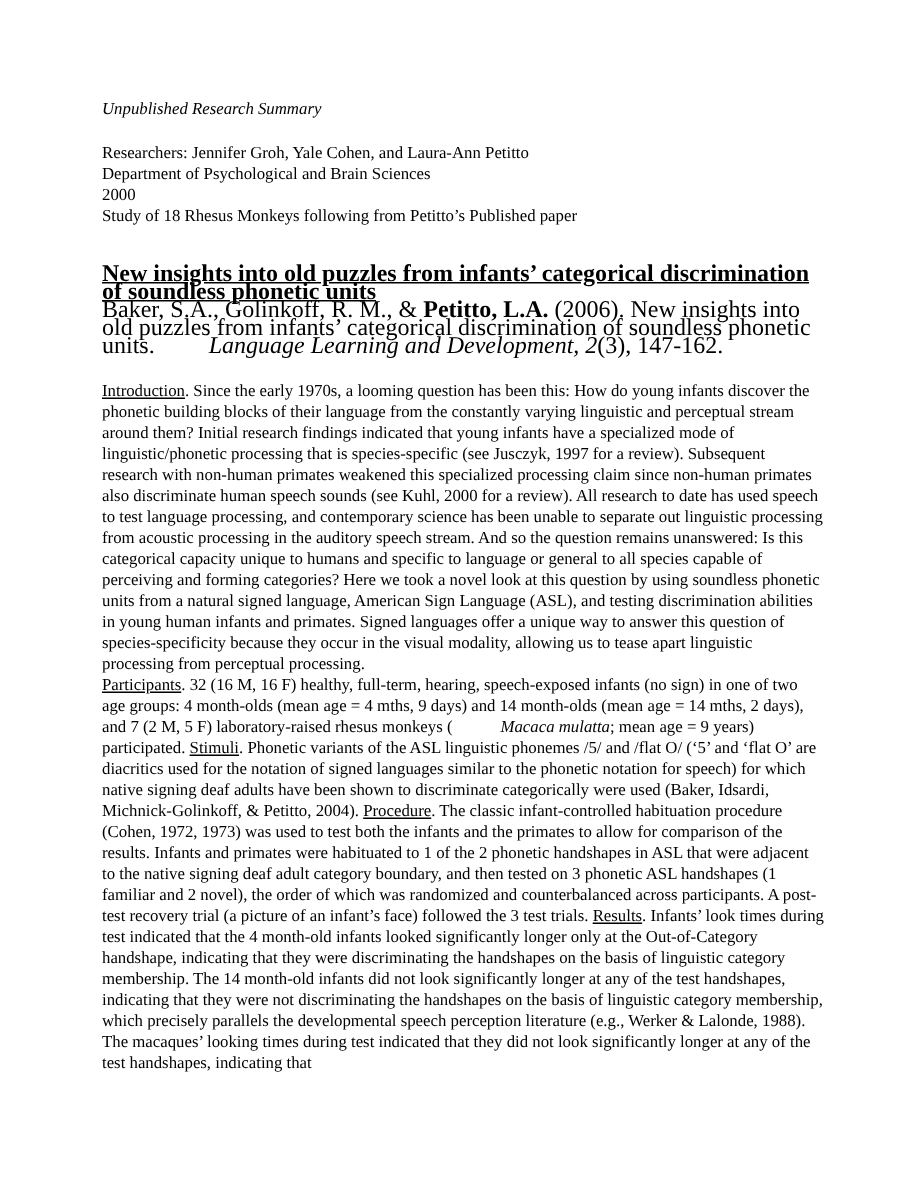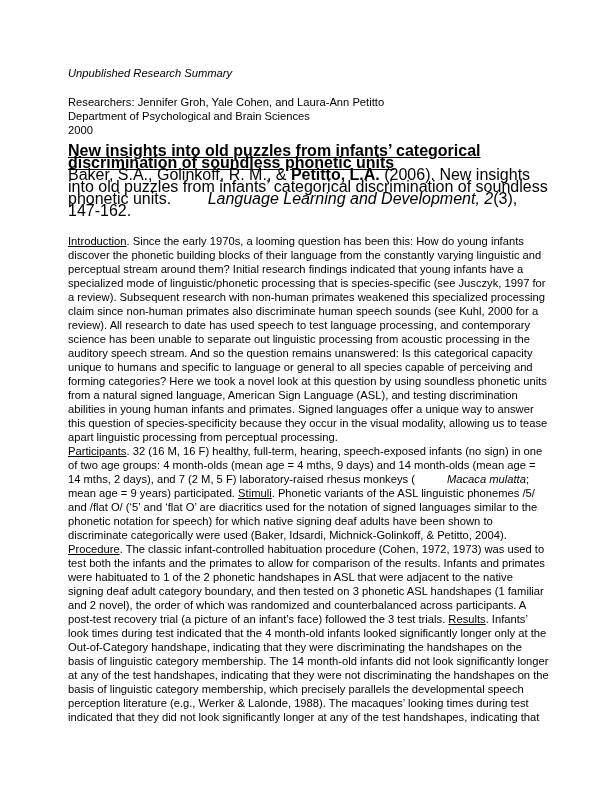--- a/index.html
+++ b/index.html
@@ -7,32 +7,32 @@
     padding: 0;
     background: #ffffff;
   }
   .page {
     position: relative;
     width: 612px;
     height: 792px;
     background: #ffffff;
     box-sizing: border-box;
     padding: 66px 62px 0 68px;
-    font-family: Liberation Sans, sans-serif;
+    font-family: Liberation Serif, serif;
     font-size: 11.2px;
     line-height: 14px;
     color: #000000;
     overflow: hidden;
   }
   .doc-title {
     font-style: italic;
     margin: 0 0 15px 0;
   }
   .header-block {
-    margin: 0 0 8px 0;
+    margin: 0 0 26px 0;
   }
   .header-line {
     margin: 0;
   }
   .citation-block {
     font-size: 16px;
     line-height: 12px;
     margin: 0 0 17px 0;
   }
   .citation-title {
@@ -56,20 +56,21 @@
 <body>
 
 <div class="page">
 
   <div class="doc-title">Unpublished Research Summary</div>
 
   <div class="header-block">
     <div class="header-line">Researchers: Jennifer Groh, Yale Cohen, and Laura-Ann Petitto</div>
     <div class="header-line">Department of Psychological and Brain Sciences</div>
     <div class="header-line">2000</div>
+    <div class="header-line">Study of 18 Rhesus Monkeys following from Petitto’s Published paper</div>
   </div>
 
   <div class="citation-block">
     <div class="citation-title">New insights into old puzzles from infants’ categorical discrimination of soundless phonetic units</div>
     <div class="citation-body"><span class="seg-normal">Baker, S.A., Golinkoff, R. M., &amp; </span><span class="seg-bold">Petitto, L.A.</span><span class="seg-normal"> (2006). New insights into old puzzles from infants’ categorical discrimination of soundless phonetic units. </span><span class="seg-italic">Language Learning and Development, 2</span><span class="seg-normal">(3), 147-162.</span></div>
   </div>
 
   <div class="body-text">
     <p class="para"><span class="seg-underline">Introduction</span><span class="seg-normal">.  Since the early 1970s, a looming question has been this: How do young infants discover the phonetic building blocks of their language from the constantly varying linguistic and perceptual stream around them?  Initial research findings indicated that young infants have a specialized mode of linguistic/phonetic processing that is species-specific (see Jusczyk, 1997 for a review).  Subsequent research with non-human primates weakened this specialized processing claim since non-human primates also discriminate human speech sounds (see Kuhl, 2000 for a review). All research to date has used speech to test language processing, and contemporary science has been unable to separate out linguistic processing from acoustic processing in the auditory speech stream.  And so the question remains unanswered: Is this categorical capacity unique to humans and specific to language or general to all species capable of perceiving and forming categories? Here we took a novel look at this question by using soundless phonetic units from a natural signed language, American Sign Language (ASL), and testing discrimination abilities in young human infants and primates.  Signed languages offer a unique way to answer this question of species-specificity because they occur in the visual modality, allowing us to tease apart linguistic processing from perceptual processing.</span></p>
     <p class="para"><span class="seg-underline">Participants</span><span class="seg-normal">. 32 (16 M, 16 F) healthy, full-term, hearing, speech-exposed infants (no sign) in one of two age groups: 4 month-olds (mean age = 4 mths, 9 days) and 14 month-olds (mean age = 14 mths, 2 days), and 7 (2 M, 5 F) laboratory-raised rhesus monkeys (</span><span class="seg-italic">Macaca mulatta</span><span class="seg-normal">; mean age = 9 years) participated.  </span><span class="seg-underline">Stimuli</span><span class="seg-normal">.  Phonetic variants of the ASL linguistic phonemes /5/ and /flat O/ (‘5’ and ‘flat O’ are diacritics used for the notation of signed languages similar to the phonetic notation for speech) for which native signing deaf adults have been shown to discriminate categorically were used (Baker, Idsardi, Michnick-Golinkoff, &amp; Petitto, 2004). </span><span class="seg-underline">Procedure</span><span class="seg-normal">.  The classic infant-controlled habituation procedure (Cohen, 1972, 1973) was used to test both the infants and the primates to allow for comparison of the results. Infants and primates were habituated to 1 of the 2 phonetic handshapes in ASL that were adjacent to the native signing deaf adult category boundary, and then tested on 3 phonetic ASL handshapes (1 familiar and 2 novel), the order of which was randomized and counterbalanced across participants. A post-test recovery trial (a picture of an infant’s face) followed the 3 test trials. </span><span class="seg-underline">Results</span><span class="seg-normal">. Infants’ look times during test indicated that the 4 month-old infants looked significantly longer only at the Out-of-Category handshape, indicating that they were discriminating the handshapes on the basis of linguistic category membership.  The 14 month-old infants did not look significantly longer at any of the test handshapes, indicating that they were not discriminating the handshapes on the basis of linguistic category membership, which precisely parallels the developmental speech perception literature (e.g., Werker &amp; Lalonde, 1988). The macaques’ looking times during test indicated that they did not look significantly longer at any of the test handshapes, indicating that</span></p>

